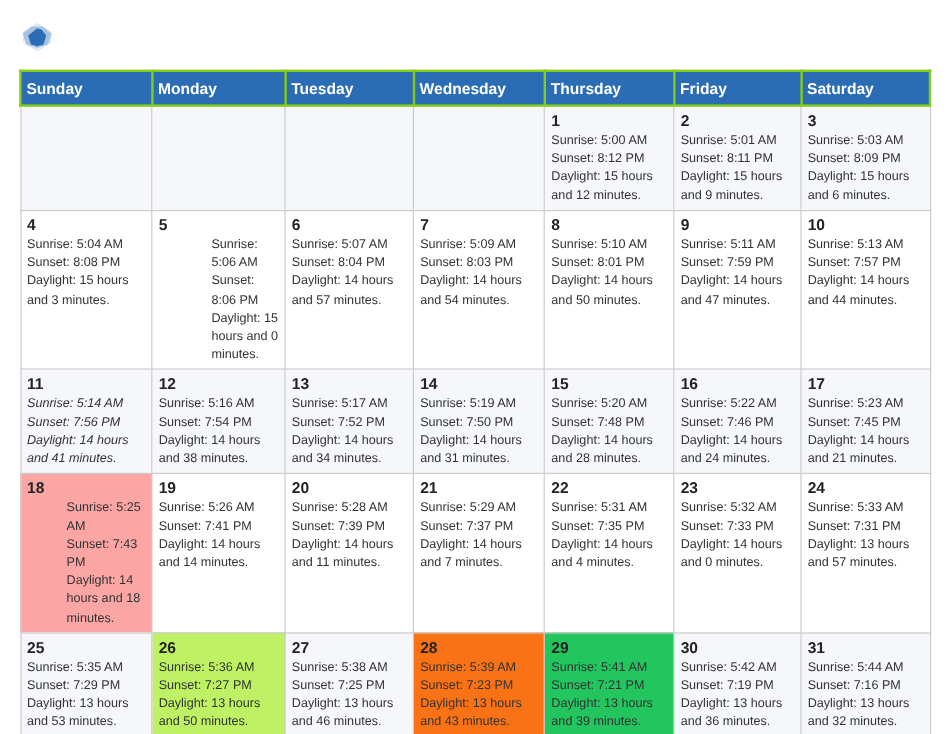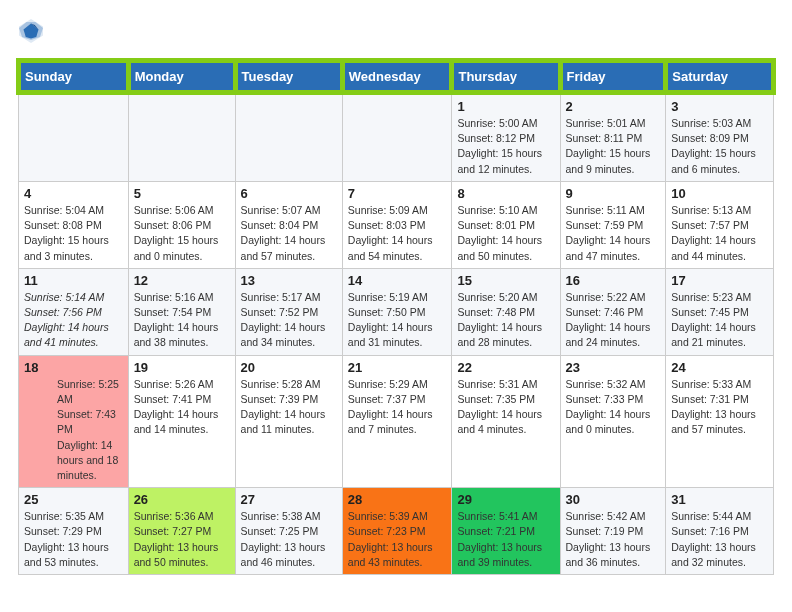--- a/index.html
+++ b/index.html
@@ -47,21 +47,21 @@
       width: 100%;
       border-collapse: collapse;
       font-size: 11px;
     }
     .calendar thead th {
       background: #2a6db5;
       color: #fff;
       padding: 6px 4px;
       text-align: left;
       font-size: 13px;
-      border: 5px solid #84cc16;
+      border: 2px solid #84cc16;
     }
     .calendar tbody td {
       vertical-align: top;
       border: 1px solid #ccc;
       padding: 4px 5px;
       width: 113px;
       min-height: 80px;
       background: #fff;
     }
     .calendar tbody tr:nth-child(odd) td {
@@ -142,21 +142,21 @@
       </tr>
       <tr>
         <td style="background: rgb(255, 255, 255);">
           <div class="day-number">4</div>
           <div class="day-info" style="white-space: pre-line;">Sunrise: 5:04 AM
 Sunset: 8:08 PM
 Daylight: 15 hours and 3 minutes.</div>
         </td>
         <td style="background: rgb(255, 255, 255);">
           <div class="day-number">5</div>
-          <div class="day-info" style="white-space: pre-line;">Sunrise: 5:06 AM
+          <div class="day-info" style="white-space: pre-line; margin-left: 44px;">Sunrise: 5:06 AM
 Sunset: 8:06 PM
 Daylight: 15 hours and 0 minutes.</div>
         </td>
         <td style="background: rgb(255, 255, 255);">
           <div class="day-number">6</div>
           <div class="day-info" style="white-space: pre-line;">Sunrise: 5:07 AM
 Sunset: 8:04 PM
 Daylight: 14 hours and 57 minutes.</div>
         </td>
         <td style="background: rgb(255, 255, 255);">

